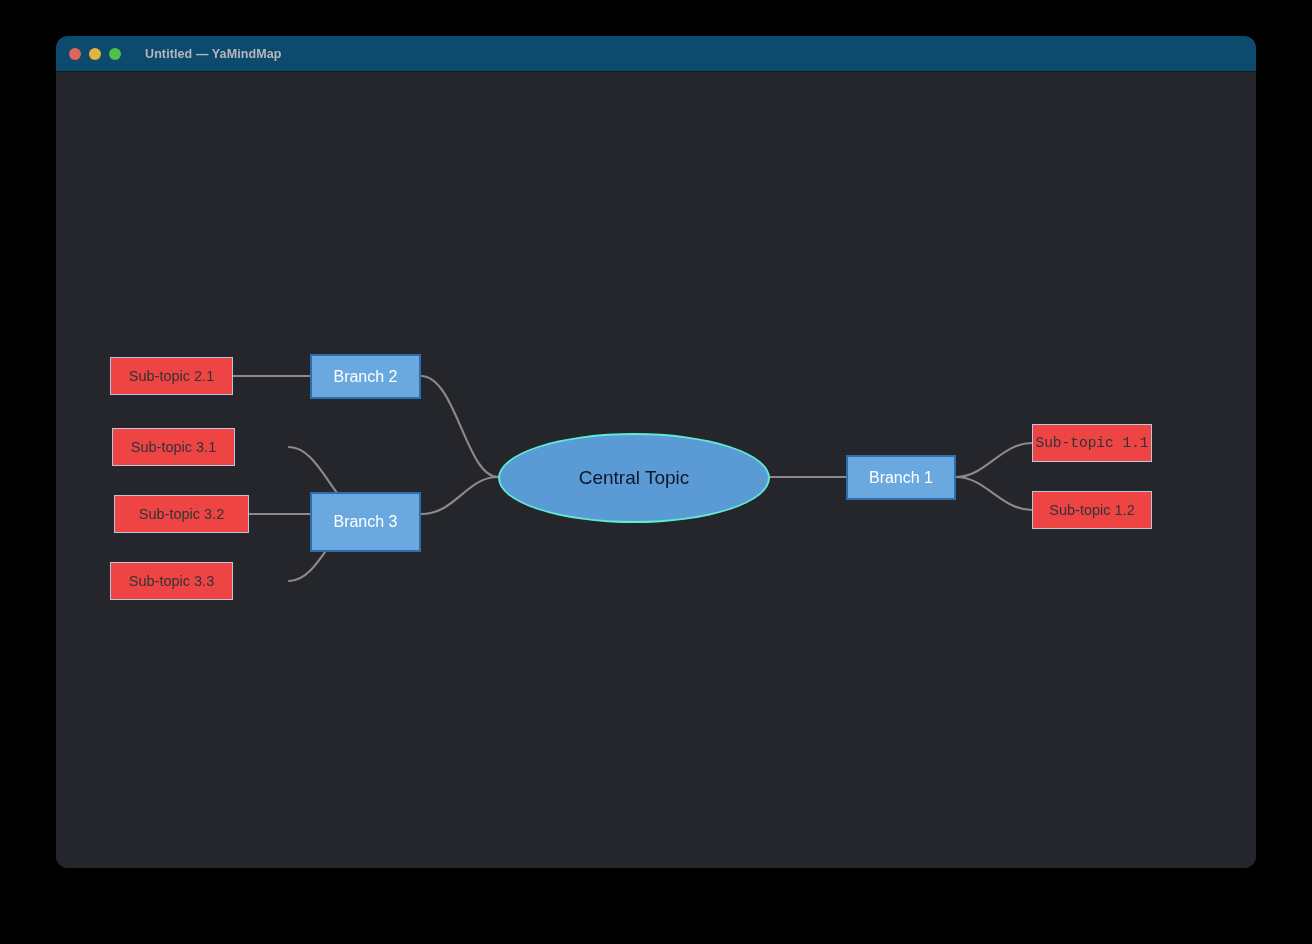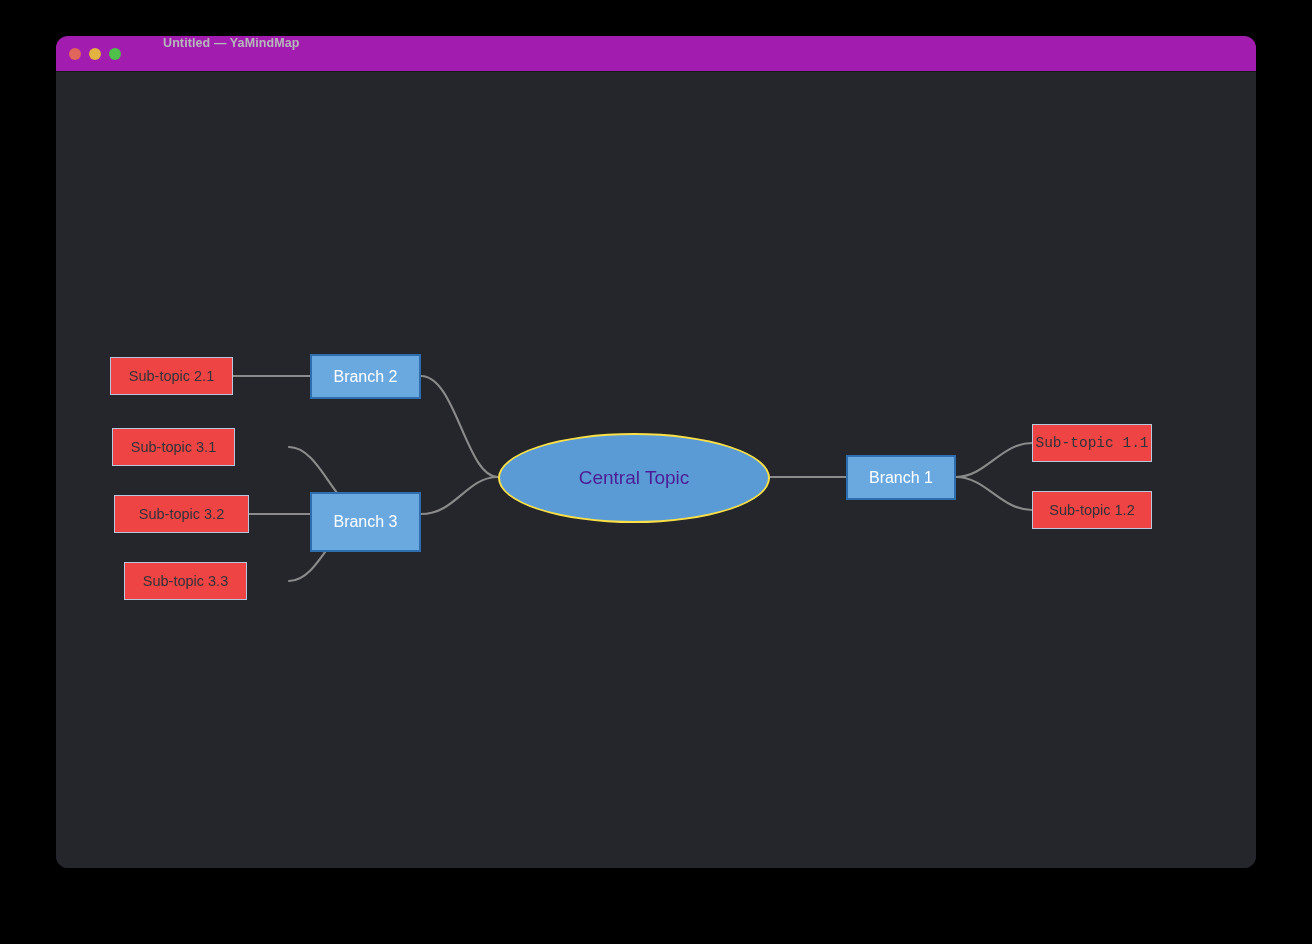--- a/index.html
+++ b/index.html
@@ -20,26 +20,26 @@
     height: 832px;
     background: #1e2024;
     border-radius: 12px;
     overflow: hidden;
     box-shadow: 0 6px 28px rgba(0,0,0,0.75);
   }
 
   #titlebar {
     position: relative;
     height: 36px;
-    background: #a21caf;
+    background: #0c4a6e;
     border-bottom: 1px solid #17191c;
     display: flex;
+    align-items: center;
     padding-left: 13px;
     box-sizing: border-box;
-    gap: 18px;
   }
 
   .traffic-lights {
     display: flex;
     align-items: center;
     gap: 8px;
   }
 
   .tl-dot {
     width: 12px;
@@ -85,23 +85,23 @@
     display: flex;
     align-items: center;
     justify-content: center;
     text-align: center;
     white-space: nowrap;
     user-select: none;
   }
 
   .node-central {
     background: #5b9bd5;
-    border: 2px solid #fde047;
+    border: 2px solid #5eead4;
     border-radius: 50%;
-    color: #4c1d95;
+    color: #0f172a;
     font-size: 19px;
   }
 
   .node-branch {
     background: #6aa9e0;
     border: 2px solid #2f6eae;
     color: #ffffff;
     font-size: 16px;
   }
 
@@ -171,18 +171,18 @@
     </div>
 
     <div class="node node-sub" style="left:56px; top:356px; width:123px; height:38px;">
       <span>Sub-topic 3.1</span>
     </div>
 
     <div class="node node-sub" style="left:58px; top:423px; width:135px; height:38px;">
       <span>Sub-topic 3.2</span>
     </div>
 
-    <div class="node node-sub" style="left:68px; top:490px; width:123px; height:38px;">
+    <div class="node node-sub" style="left:54px; top:490px; width:123px; height:38px;">
       <span>Sub-topic 3.3</span>
     </div>
 
   </div>
 </div>
 
 </body></html>

